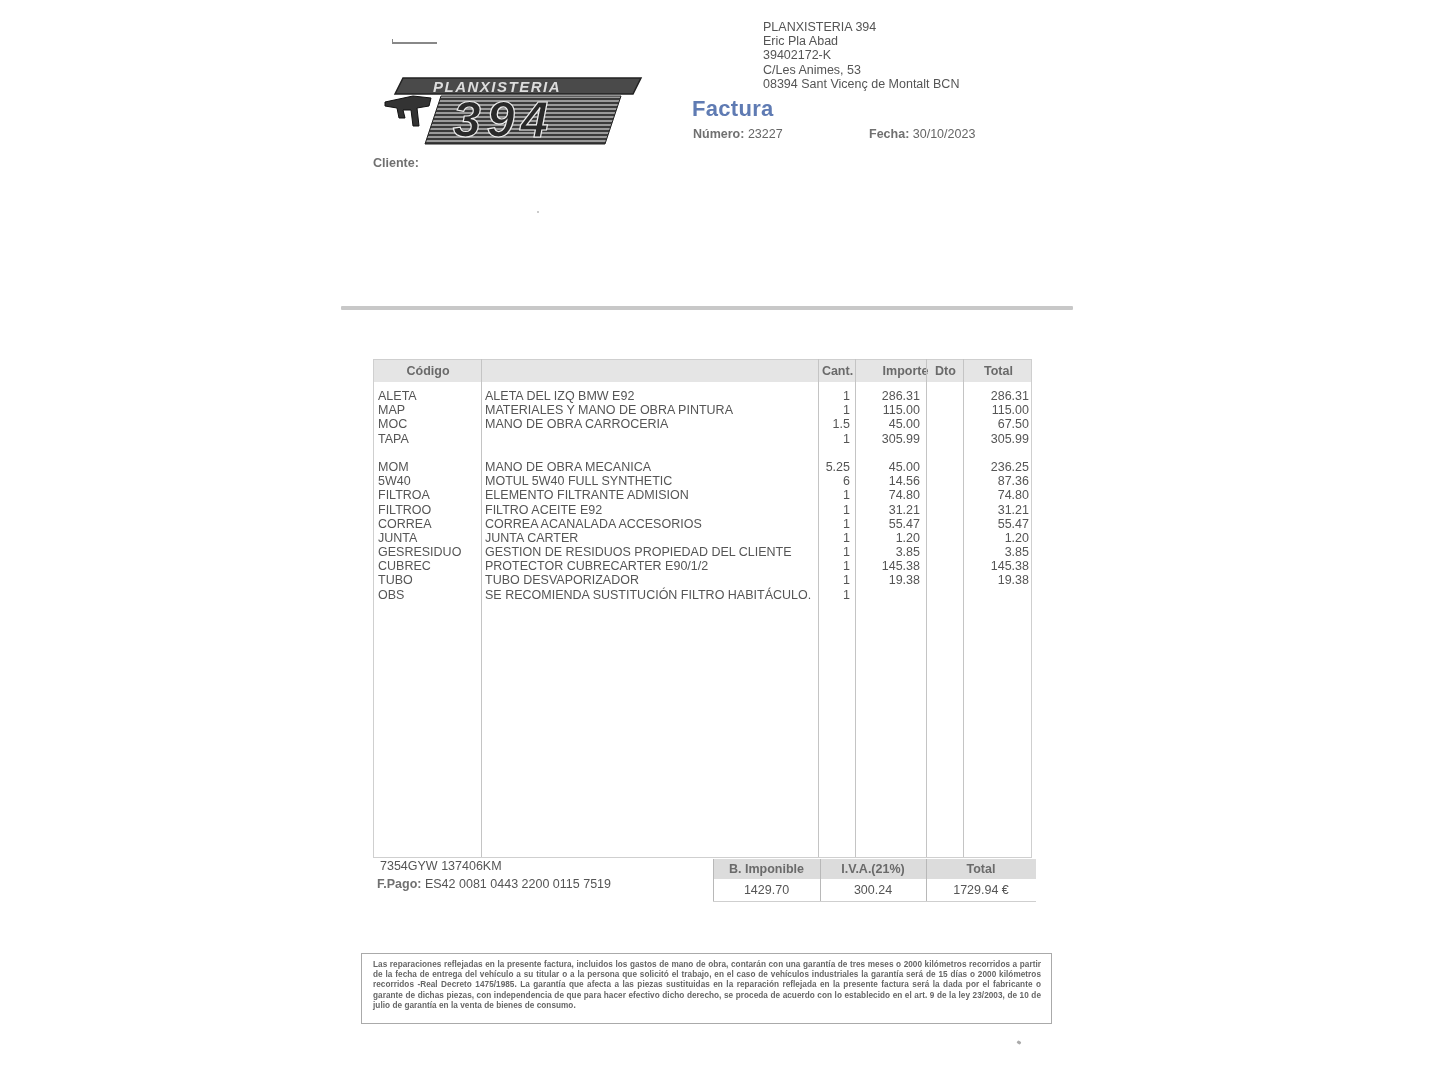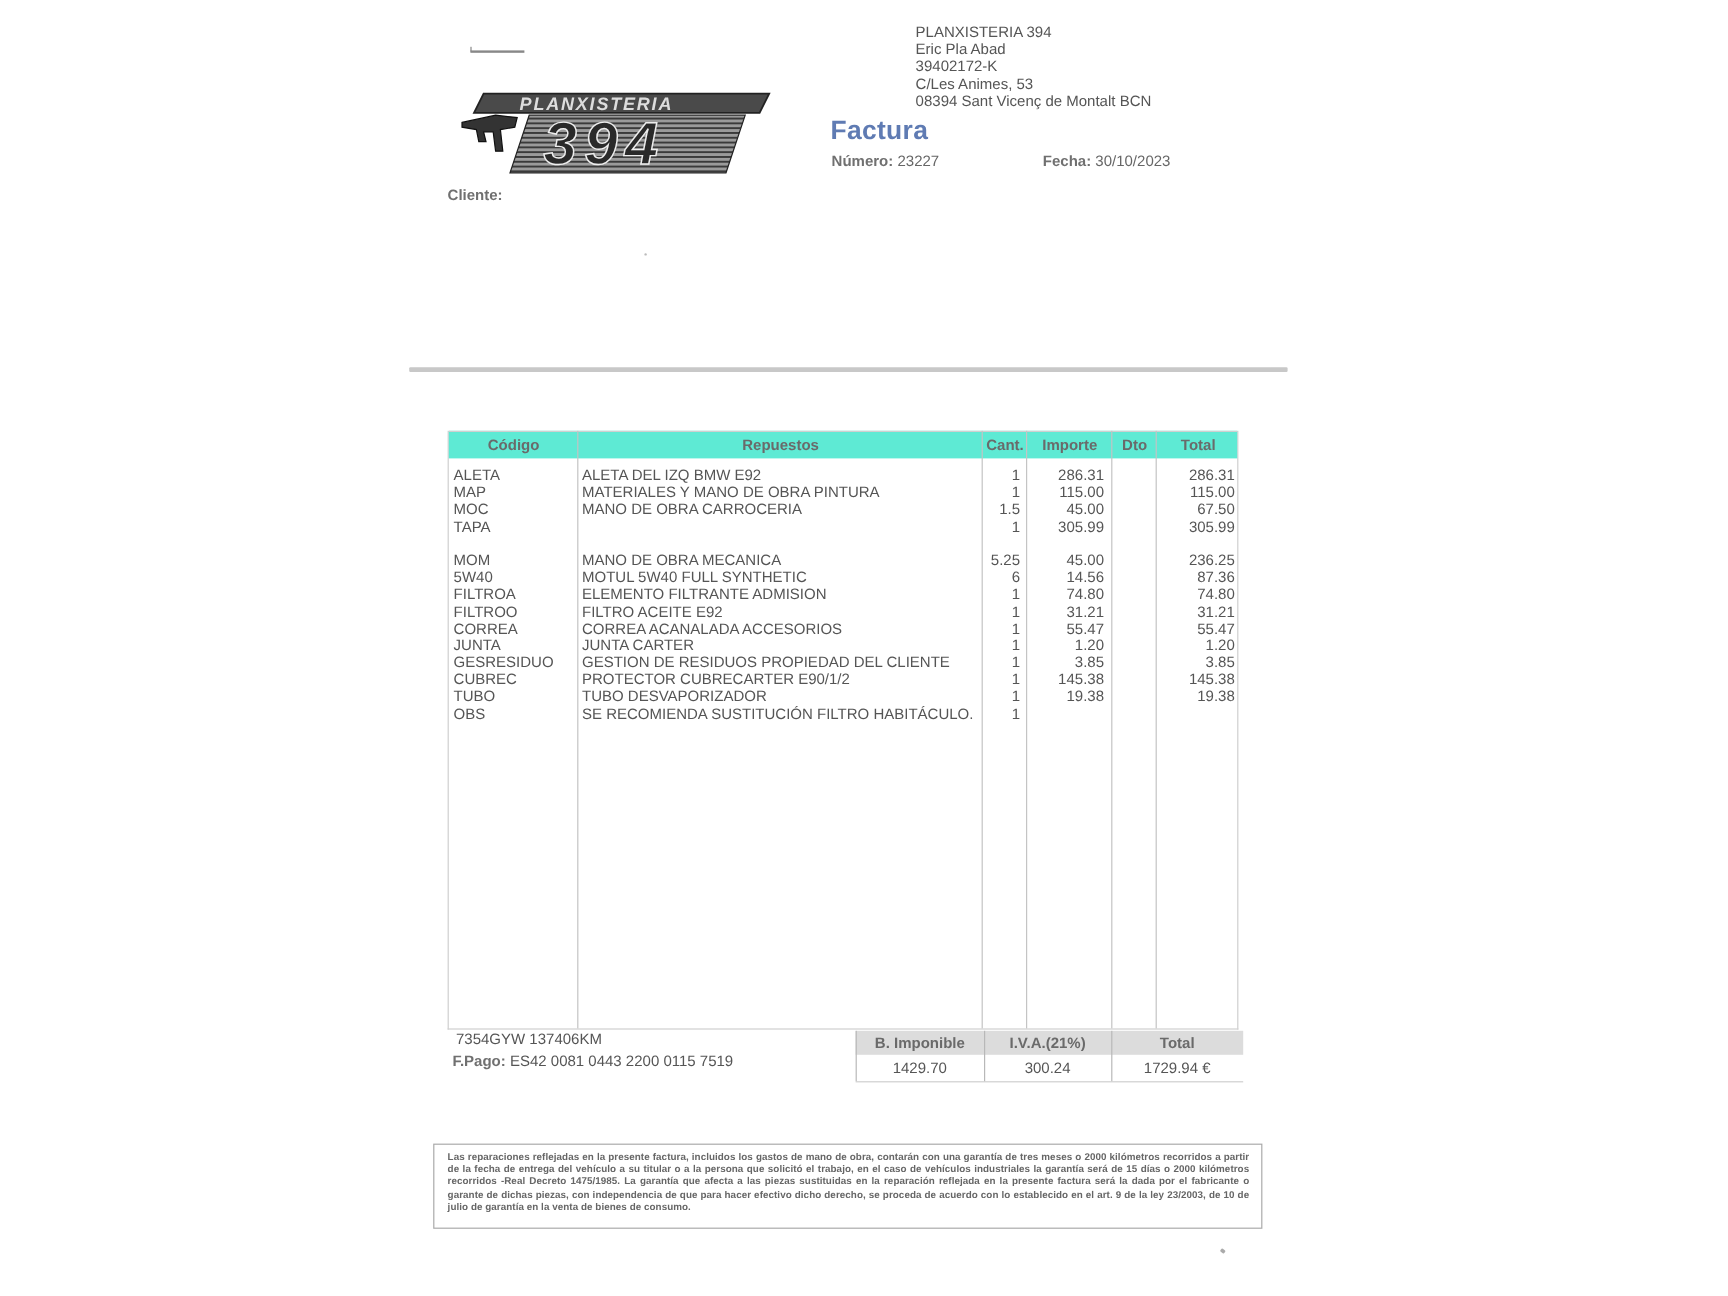--- a/index.html
+++ b/index.html
@@ -23,21 +23,21 @@
   .fecha { left: 869px; top: 127px; font-size: 12.5px; color: #666; }
   .lbl { font-weight: bold; color: #707070; }
 
   .cliente { left: 373px; top: 156px; font-size: 12.5px; font-weight: bold; color: #707070; }
   .dot { left: 537px; top: 211px; width: 2px; height: 2px; background: #bbb; border-radius: 1px; }
 
   .rule { left: 341px; top: 306px; width: 732px; height: 4px; background: #c8c8c8; border-radius: 1px; }
 
   
   .items { left: 373px; top: 359px; width: 659px; height: 499px; border: 1px solid #cfcfcf; border-top: none; box-sizing: border-box; }
-  .thead { position: absolute; left: 0; top: 0; height: 22px; width: 100%; background: #5eead4; border-top: 1px solid #cfcfcf; }
+  .thead { position: absolute; left: 0; top: 0; height: 22px; width: 100%; background: #e5e5e5; border-top: 1px solid #cfcfcf; }
   .th { position: absolute; top: 0; height: 22px; line-height: 22px; font-size: 12.5px; font-weight: bold; color: #6a6a6a; text-align: center; }
   .col-line { position: absolute; top: 0; bottom: 0; width: 1px; background: #c4c4c4; }
   .rows { position: absolute; left: 0; top: 30px; width: 100%; }
   .row { position: relative; font-size: 12.5px; line-height: 14.2px; color: #555; }
   .cell { position: absolute; top: 0; white-space: nowrap; }
   .c-code { left: 4px; text-align: right; }
   .c-desc { left: 111px; width: 332px; white-space: normal; text-align: justify; }
   .c-qty { right: 181px; text-align: right; }
   .c-price { right: 111px; text-align: right; }
   .c-total { right: 2px; text-align: right; }
@@ -96,23 +96,22 @@
 </div>
 
 <div class="abs cliente">Cliente:</div>
 <div class="abs dot"></div>
 
 <div class="abs rule"></div>
 
 <div class="abs items">
   <div class="thead">
     <div class="th" style="left:0;width:108px;">Código</div>
-    <div class="th" style="left:108px;width:337px;">Repuestos</div>
     <div class="th" style="left:445px;width:37px;">Cant.</div>
-    <div class="th" style="left:482px;width:71px;">Importe</div>
+    <div class="th" style="left:496px;width:71px;">Importe</div>
     <div class="th" style="left:553px;width:37px;">Dto</div>
     <div class="th" style="left:590px;width:69px;">Total</div>
   </div>
   <div class="col-line" style="left:107px;"></div>
   <div class="col-line" style="left:444px;"></div>
   <div class="col-line" style="left:481px;"></div>
   <div class="col-line" style="left:552px;"></div>
   <div class="col-line" style="left:589px;"></div>
 
   <div class="rows">

